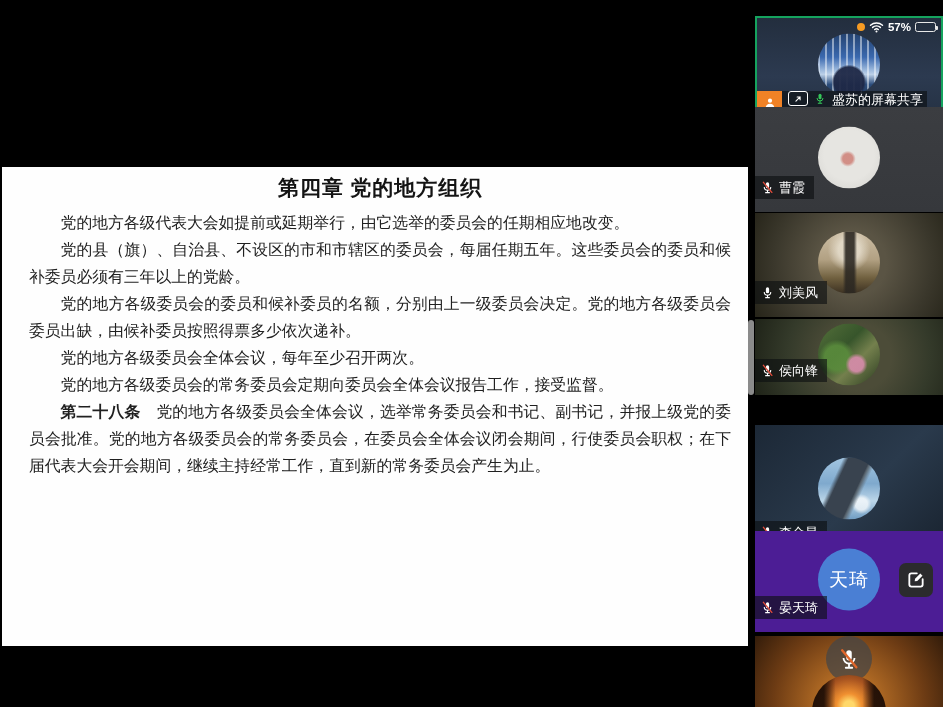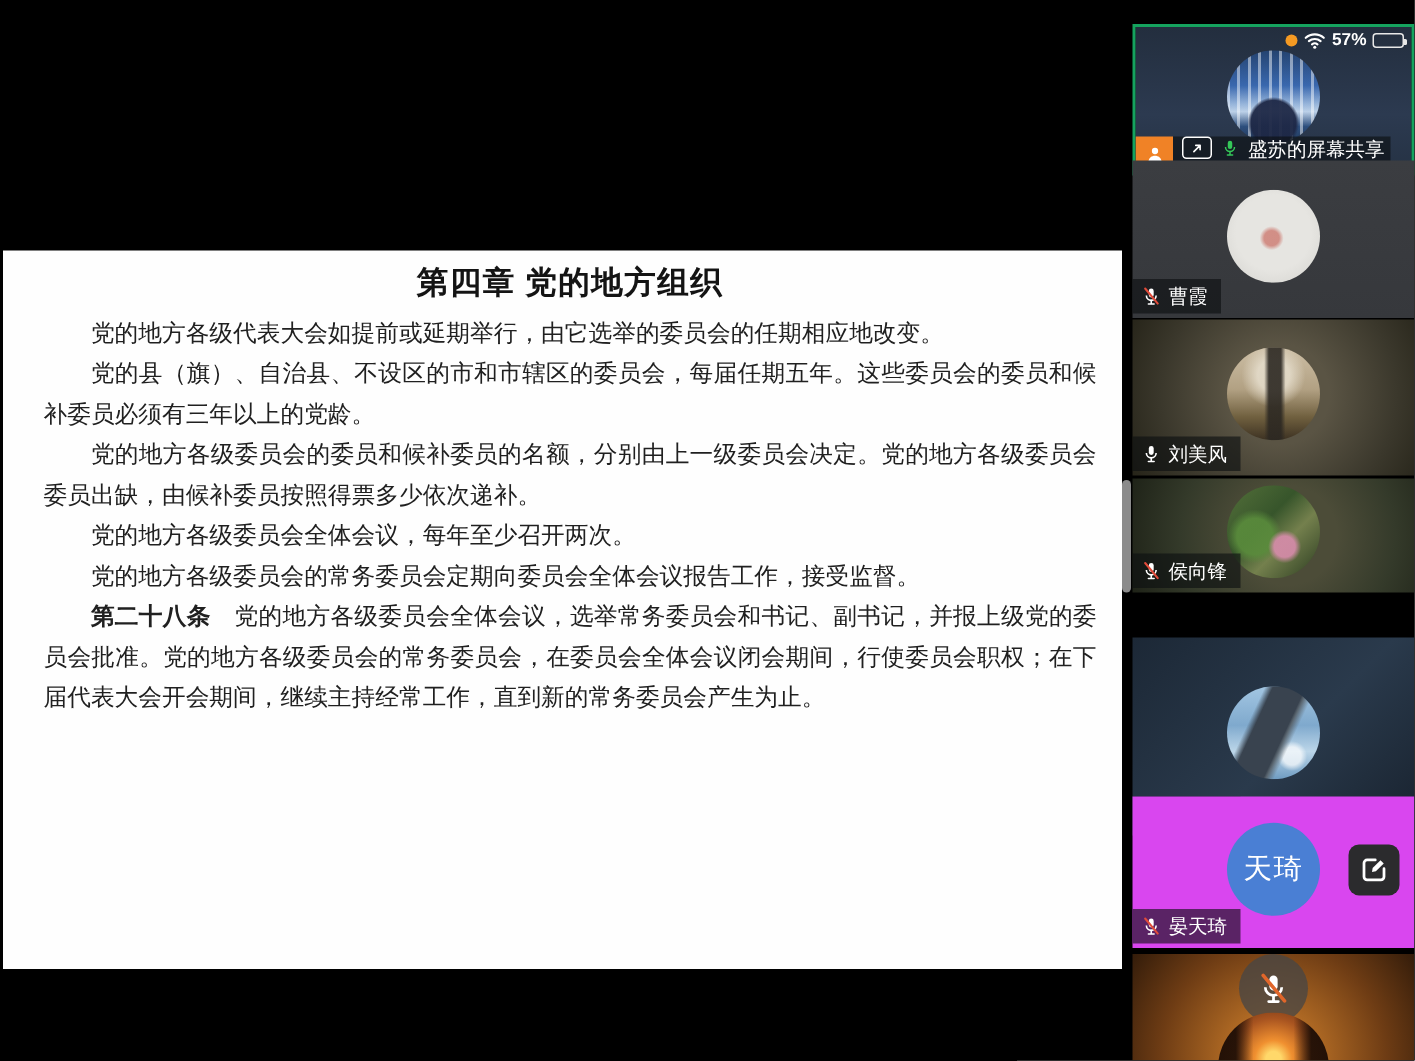--- a/index.html
+++ b/index.html
@@ -31,21 +31,21 @@
   }
 
   
   #sidebar { position:absolute; left:755px; top:0; width:188px; height:707px; }
   .tile { position:absolute; left:0; width:188px; overflow:hidden; }
   .tile .avatar {
     position:absolute; left:50%; top:50%; transform:translate(-50%,-54%);
     width:62px; height:62px; border-radius:50%; overflow:hidden;
   }
   .name-bar {
-    position:absolute; left:0; bottom:3px; height:23px;
+    position:absolute; left:0; bottom:13px; height:23px;
     display:flex; align-items:center; gap:5px;
     background:rgba(12,14,16,0.62); color:#fff;
     padding:0 9px 0 6px; font-size:13px; white-space:nowrap;
   }
   .name-bar svg { flex:0 0 auto; }
 
   
   #tile-0 { top:16px; height:101px; border:2px solid #15a35e;
     background:linear-gradient(180deg,#232e3e 0%,#2c3a50 60%,#253244 100%); }
   #tile-0 .avatar {
@@ -112,21 +112,21 @@
   #tile-4 { top:425px; height:132px;
     background:linear-gradient(135deg,#1c2836 0%,#2a3a4c 55%,#18222e 100%); }
   #tile-4 .avatar {
     background:
       linear-gradient(115deg, transparent 28%, #39434f 34% 58%, #5a6670 60%, transparent 66%),
       radial-gradient(circle at 70% 75%, rgba(255,255,255,.7) 0 6px, transparent 10px),
       linear-gradient(180deg,#a3c6e2 0%,#7fa9cd 42%,#bcd6e9 70%,#6f9cc2 100%);
   }
 
   
-  #tile-5 { top:531px; height:101px; background:#d946ef; }
+  #tile-5 { top:531px; height:101px; background:#4c1d95; }
   #tile-5 .avatar {
     background:#4a7fd4; display:flex; align-items:center; justify-content:center;
     color:#fff; font-size:19px; letter-spacing:1px;
   }
   .annotate-btn {
     position:absolute; right:10px; top:50%; transform:translateY(-56%);
     width:34px; height:34px; border-radius:7px; background:#2b2b2d;
     display:flex; align-items:center; justify-content:center;
   }
 

